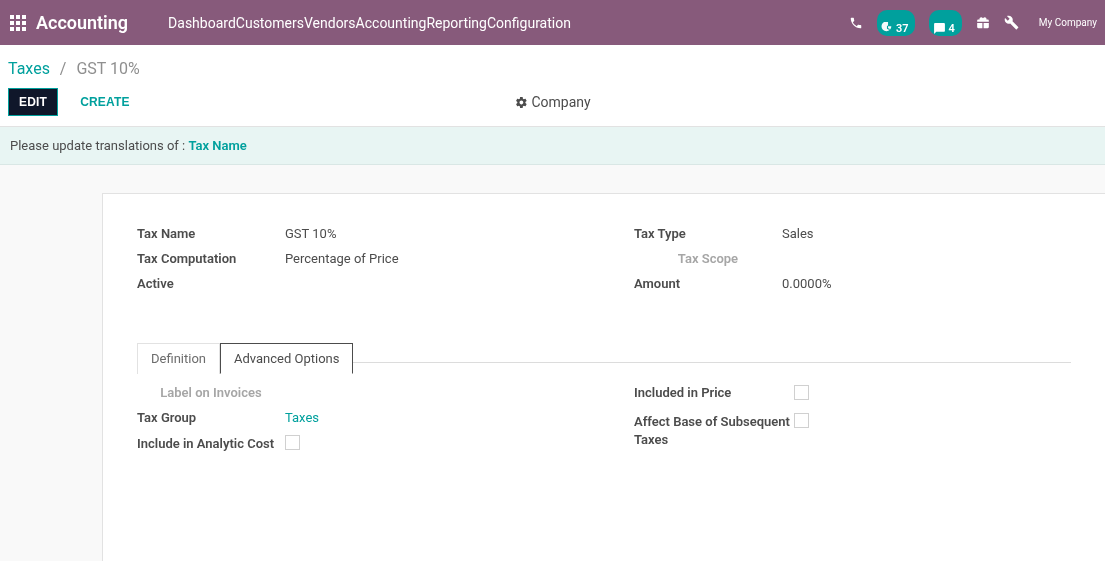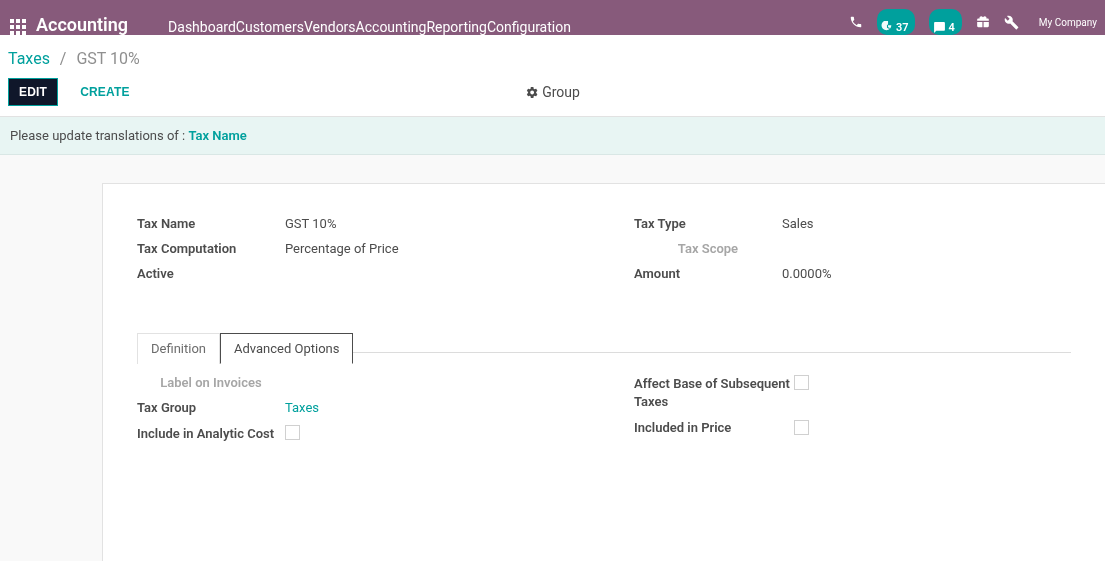--- a/index.html
+++ b/index.html
@@ -8,23 +8,23 @@
       font-size: 13px;
       color: #4c4c4c;
       background: #f9f9f9;
       width: 1105px;
       height: 561px;
       overflow: hidden;
     }
     
     .topnav {
       background: #875a7b;
-      height: 35px;
-      display: flex;
-      align-items: flex-end;
+      height: 45px;
+      display: flex;
+      align-items: center;
       padding: 0 8px 0 10px;
       color: #fff;
     }
     .apps-icon {
       display: inline-flex;
       align-items: center;
       padding: 0 10px 0 0;
       cursor: pointer;
     }
     .brand {
@@ -241,21 +241,21 @@
     <span class="sep">/</span>
     <span class="current">GST 10%</span>
   </div>
   <div class="controlbar">
     <button class="btn-edit">EDIT</button>
     <button class="btn-create">CREATE</button>
     <span class="action-center">
       <svg width="13" height="13" viewBox="0 0 24 24" fill="#4c4c4c">
           <path d="M19.4 13c.04-.3.06-.65.06-1s-.02-.7-.07-1l2.1-1.65c.2-.15.24-.42.12-.64l-2-3.46c-.12-.22-.4-.3-.6-.22l-2.5 1c-.52-.4-1.08-.73-1.7-.98l-.38-2.65C14.4 2.18 14.2 2 13.96 2h-4c-.24 0-.44.18-.47.4l-.38 2.65c-.62.25-1.18.58-1.7.98l-2.5-1c-.22-.08-.48 0-.6.22l-2 3.46c-.13.22-.07.5.12.64L4.53 11c-.05.3-.07.65-.07 1s.02.7.07 1L2.43 14.65c-.2.15-.24.42-.12.64l2 3.46c.12.22.4.3.6.22l2.5-1c.52.4 1.08.73 1.7.98l.38 2.65c.03.22.23.4.47.4h4c.24 0 .44-.18.47-.4l.38-2.65c.62-.25 1.18-.58 1.7-.98l2.5 1c.22.08.48 0 .6-.22l2-3.46c.12-.22.07-.5-.12-.64L19.4 13zM12 15.5c-1.93 0-3.5-1.57-3.5-3.5s1.57-3.5 3.5-3.5 3.5 1.57 3.5 3.5-1.57 3.5-3.5 3.5z"></path>
         </svg>
-      <span>Group</span>
+      <span>Company</span>
     </span>
   </div>
 </div>
 
 <div class="notice">
   <span>Please update translations of : </span><span class="link">Tax Name</span>
 </div>
 
 <div class="sheetwrap">
   <div class="sheet">
@@ -305,23 +305,23 @@
           <div class="field-label">Tax Group</div>
           <div class="field-value link">Taxes</div>
         </div>
         <div class="field-row">
           <div class="field-label twoLine" style="width:148px">Include in Analytic Cost</div>
           <div class="field-value"><span class="checkbox"></span></div>
         </div>
       </div>
       <div class="col">
         <div class="field-row">
+          <div class="field-label" style="width:160px">Included in Price</div>
+          <div class="field-value"><span class="checkbox"></span></div>
+        </div>
+        <div class="field-row">
           <div class="field-label twoLine" style="width:160px">Affect Base of Subsequent Taxes</div>
           <div class="field-value"><span class="checkbox"></span></div>
         </div>
-        <div class="field-row">
-          <div class="field-label" style="width:160px">Included in Price</div>
-          <div class="field-value"><span class="checkbox"></span></div>
-        </div>
       </div>
     </div>
   </div>
 </div>
 
 </body></html>

